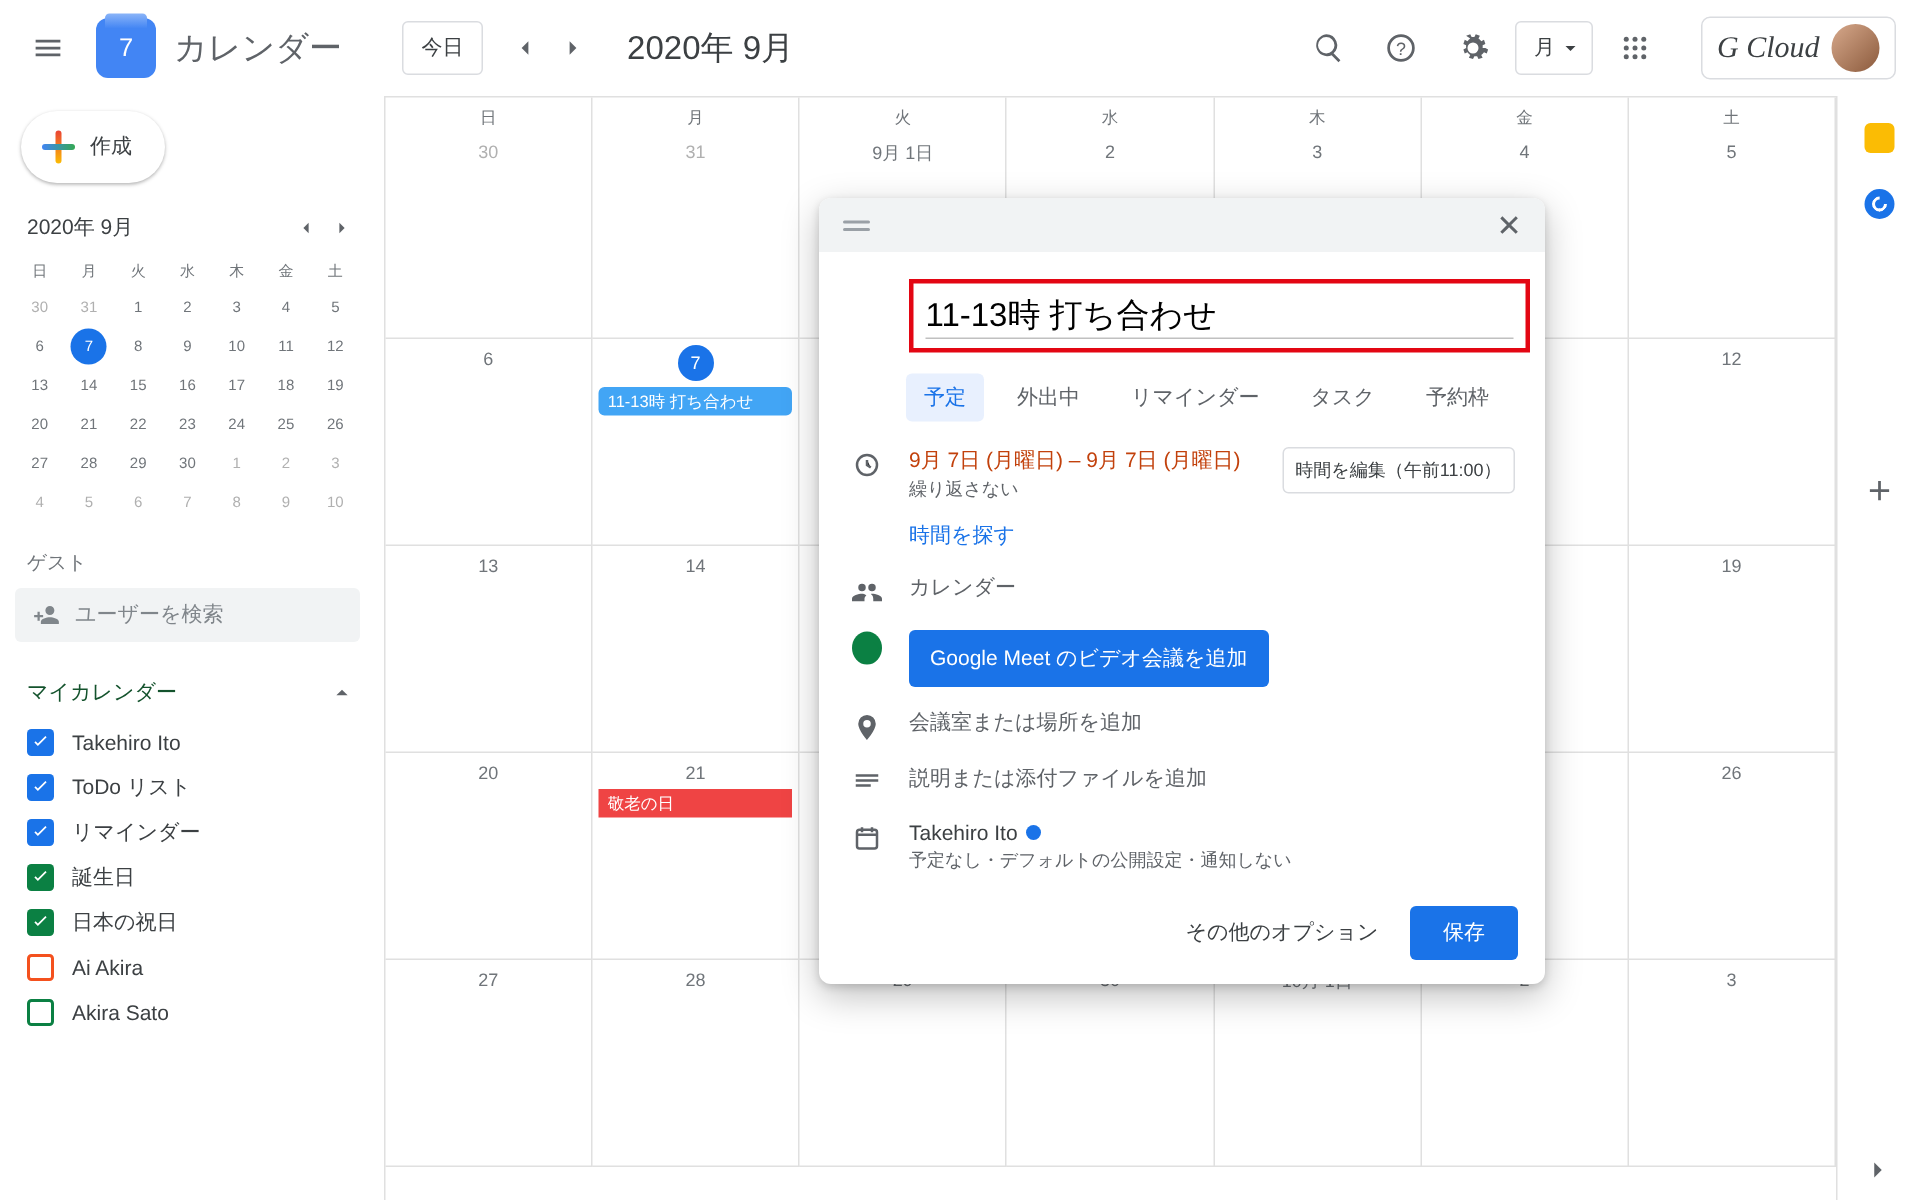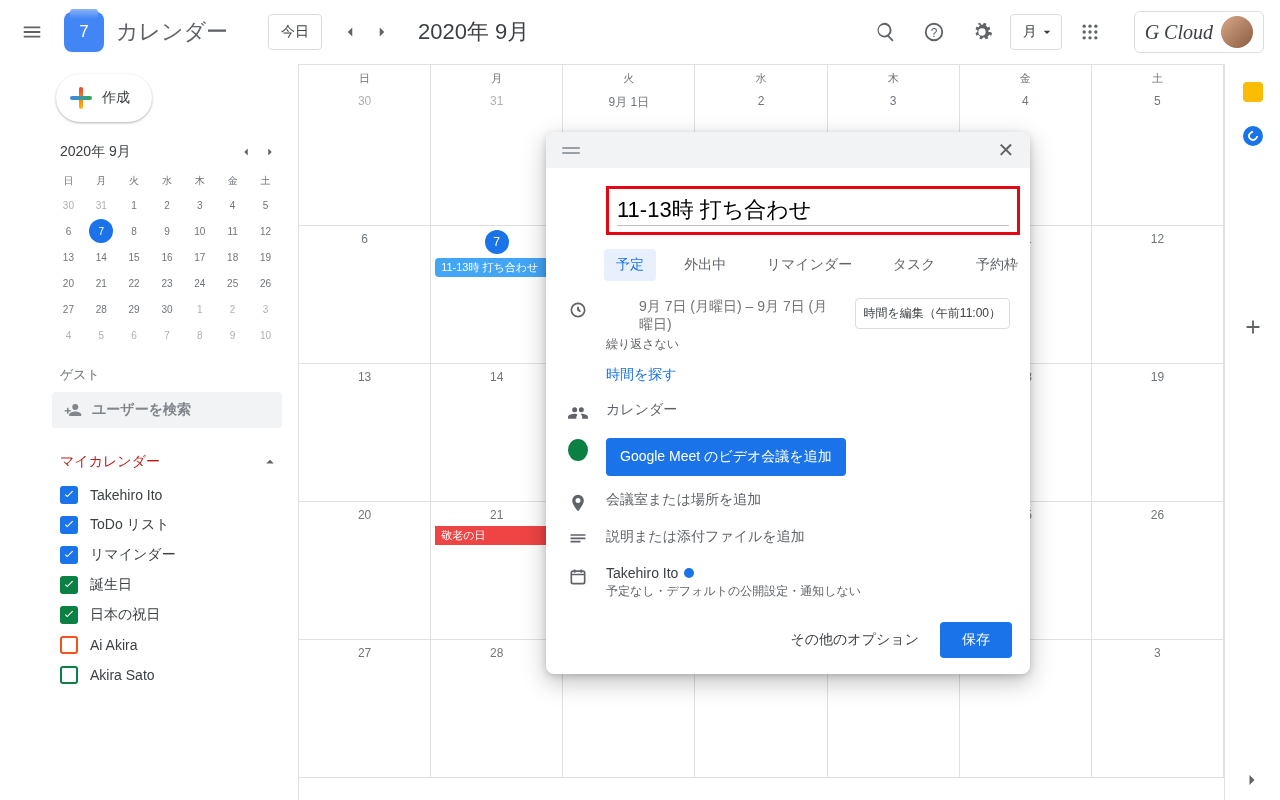--- a/index.html
+++ b/index.html
@@ -18,42 +18,42 @@
 .nav-arrow { width: 32px; height: 32px; display:flex; align-items:center; justify-content:center; color:#5f6368; cursor:pointer; }
 .date-range { font-size: 22px; color: #3c4043; margin-left: 20px; }
 .header-right { margin-left: auto; display: flex; align-items: center; gap: 8px; }
 .icon-btn { width: 40px; height: 40px; display:flex; align-items:center; justify-content:center; color:#5f6368; cursor:pointer; border-radius:50%; }
 .view-select { height: 36px; padding: 0 6px 0 12px; border:1px solid #dadce0; border-radius:4px; background:#fff; font-size:14px; color:#3c4043; cursor:pointer; display:flex; align-items:center; gap:2px;}
 .brand { font-family: cursive; font-size: 20px; font-style: italic; margin-left: 16px; padding:4px 10px; border:1px solid #dadce0; border-radius:6px; display:flex; align-items:center; gap:8px; }
 .avatar { width: 32px; height: 32px; border-radius: 50%; background: linear-gradient(135deg,#d7a98c,#8b5a3c); }
 
 
 .body-row { display: flex; height: 736px; }
-.sidebar { width: 256px; padding: 10px 16px 0 10px; overflow-y: auto; margin-left: 42px; }
+.sidebar { width: 256px; padding: 10px 16px 0 10px; overflow-y: auto; }
 .create-btn { display: inline-flex; align-items: center; gap: 10px; height: 48px; padding: 0 22px 0 14px; border-radius: 24px; box-shadow: 0 1px 3px rgba(0,0,0,0.2), 0 1px 2px rgba(0,0,0,0.12); background: #fff; cursor: pointer; font-size: 14px; color:#3c4043; margin-bottom:18px; margin-left:4px;}
 .plus-icon { width:22px; height:22px; position:relative;}
 .plus-icon::before,.plus-icon::after{content:"";position:absolute;border-radius:2px;}
 .plus-icon::before{left:9px;top:0;width:4px;height:22px;background:linear-gradient(#ea4335,#fbbc04);}
 .plus-icon::after{top:9px;left:0;height:4px;width:22px;background:linear-gradient(90deg,#4285f4,#34a853);}
 
 .mini-header { display:flex; align-items:center; justify-content:space-between; padding:0 0 6px 8px; }
 .mini-title { font-size:14px; font-weight:500; color:#3c4043; }
 .mini-nav { display:flex; }
 .mini-nav div{width:24px;height:24px;display:flex;align-items:center;justify-content:center;color:#5f6368;cursor:pointer;}
 .mini-cal table{width:100%;border-collapse:collapse;font-size:10px;color:#70757a;table-layout:fixed;}
 .mini-cal th{font-weight:400;height:22px;}
 .mini-cal td{text-align:center;height:26px;cursor:pointer;}
 .mini-cal td span{display:inline-flex;width:24px;height:24px;align-items:center;justify-content:center;border-radius:50%;}
 .mini-cal td.dim{color:#b0b0b0;}
 .mini-cal td.today span{background:#1a73e8;color:#fff;}
 
 .side-label{font-size:13px;color:#70757a;margin:18px 0 8px 8px;font-family:Liberation Mono, monospace;}
-.guest-search{display:flex;align-items:center;gap:10px;background:#f1f3f4;border-radius:4px;height:36px;padding:0 12px;color:#80868b;font-size:14px;font-weight:bold;}
-
-.side-section-h{display:flex;align-items:center;justify-content:space-between;margin:22px 0 6px 8px;font-size:14px;color:#b91c1c;}
+.guest-search{display:flex;align-items:center;gap:10px;background:#f1f3f4;border-radius:4px;height:36px;padding:0 12px;color:#80868b;font-size:14px;}
+
+.side-section-h{display:flex;align-items:center;justify-content:space-between;margin:22px 0 6px 8px;font-size:14px;color:#14532d;}
 .side-section-h .icons{display:flex;gap:4px;color:#5f6368;}
 .side-section-h .icons div{width:24px;height:24px;display:flex;align-items:center;justify-content:center;cursor:pointer;}
 
 .cal-item{display:flex;align-items:center;gap:12px;padding:6px 8px;font-size:14px;cursor:pointer;}
 .chk{width:18px;height:18px;border-radius:3px;display:flex;align-items:center;justify-content:center;flex-shrink:0;}
 .chk.checked svg{color:#fff;}
 .chk.unchecked{border:2px solid;}
 
 
 .main{flex:1;display:flex;}
@@ -77,26 +77,26 @@
 .rail-bottom{position:absolute;bottom:10px;right:18px;color:#5f6368;}
 
 
 .popup{position:absolute;left:546px;top:132px;width:484px;background:#fff;border-radius:8px;box-shadow:0 8px 24px rgba(0,0,0,0.25),0 2px 6px rgba(0,0,0,0.15);z-index:50;}
 .popup-top{height:36px;background:#f1f3f4;border-radius:8px 8px 0 0;display:flex;align-items:center;padding:0 10px;}
 .drag-h{width:18px;display:flex;flex-direction:column;gap:3px;margin-left:6px;}
 .drag-h span{height:2px;background:#9aa0a6;border-radius:1px;}
 .close-x{margin-left:auto;width:28px;height:28px;display:flex;align-items:center;justify-content:center;color:#5f6368;cursor:pointer;font-size:20px;}
 .title-input{margin:18px 10px 14px 60px;border:3px solid #e30613;padding:6px 8px;}
 .title-input input{width:100%;border:none;border-bottom:1px solid #c0c0c0;font-size:22px;font-family:inherit;outline:none;padding:2px 0;}
-.tabs{display:flex;gap:10px;margin:0 0 14px 58px;justify-content:space-between;}
+.tabs{display:flex;gap:10px;margin:0 0 14px 58px;}
 .tab{padding:7px 12px;font-size:14px;color:#5f6368;cursor:pointer;border-radius:4px;}
 .tab.active{background:#e8f0fe;color:#1a73e8;}
 .row{display:flex;align-items:flex-start;padding:3px 20px 3px 22px;gap:18px;}
 .row-icon{width:20px;height:20px;color:#5f6368;margin-top:2px;flex-shrink:0;display:flex;align-items:center;justify-content:center;}
-.date-line{font-size:14px;color:#737373;margin-left:33px;}
+.date-line{font-size:14px;color:#c2410c;}
 .sub-line{font-size:12px;color:#5f6368;margin-top:2px;}
 .edit-time-btn{border:1px solid #dadce0;border-radius:4px;padding:6px 8px;font-size:12px;color:#3c4043;background:#fff;cursor:pointer;margin-left:auto;}
 .find-time{color:#1a73e8;font-size:14px;cursor:pointer;margin:10px 0 14px 60px;}
 .meet-btn{background:#1a73e8;color:#fff;border:none;border-radius:4px;font-size:14px;padding:10px 14px;cursor:pointer;text-align:center;}
 .meet-icon{width:22px;height:22px;background:#0b8043;border-radius:50%;position:relative;}
 .meet-icon::after{content:"";position:absolute;right:-2px;top:7px;border:4px solid transparent;border-left-color:#0b8043;}
 .gray-text{font-size:14px;color:#5f6368;}
 .cal-owner{font-size:14px;color:#3c4043;}
 .cal-color{width:10px;height:10px;background:#1a73e8;border-radius:50%;display:inline-block;margin-left:6px;}
 .popup-footer{display:flex;justify-content:flex-end;align-items:center;gap:21px;padding:14px 18px 16px;}

